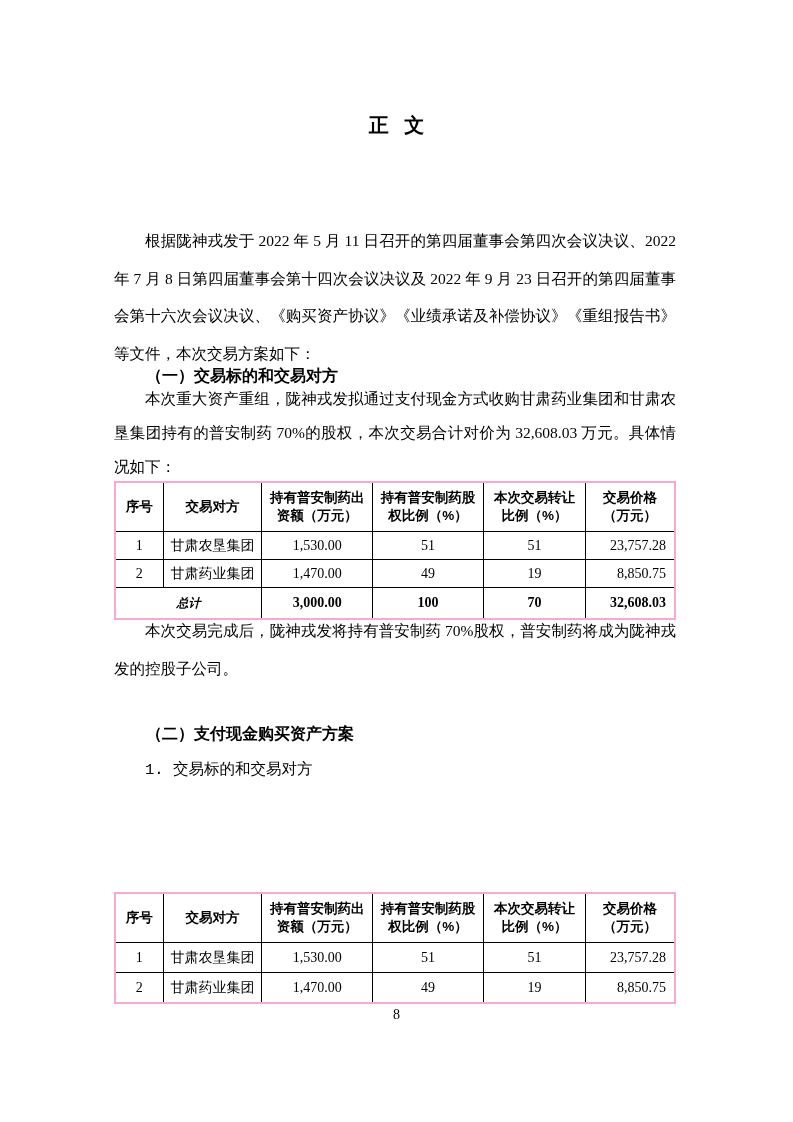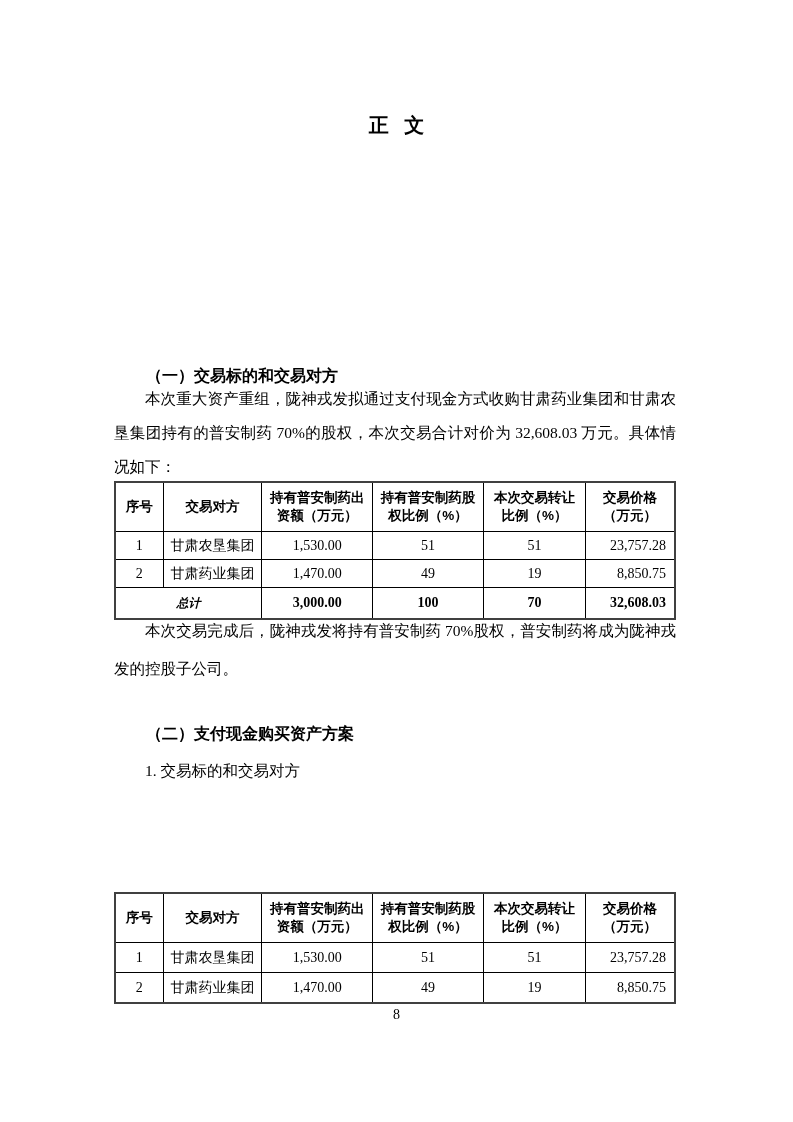--- a/index.html
+++ b/index.html
@@ -41,21 +41,21 @@
   .plain-item {
     font-size:15.5px;
     text-indent:2em;
     line-height:19px;
   }
 
   table.txn {
     border-collapse:collapse;
     width:562px;
     table-layout:fixed;
-    border:2px solid #404040;
+    border:2px solid #f9a8d4;
   }
   table.txn th, table.txn td {
     border:1px solid #000;
     padding:0 2px;
     text-align:center;
     vertical-align:middle;
     overflow:hidden;
   }
   table.txn th {
     font-family:"Liberation Sans","DejaVu Sans",sans-serif;
@@ -84,20 +84,21 @@
   }
 </style>
 </head>
 <body>
 
 <div class="page">
 
   <div class="abs doc-title">正 文</div>
 
 
+  <div class="abs col para lh37" style="top:222px;">根据陇神戎发于 2022 年 5 月 11 日召开的第四届董事会第四次会议决议、2022 年 7 月 8 日第四届董事会第十四次会议决议及 2022 年 9 月 23 日召开的第四届董事会第十六次会议决议、《购买资产协议》《业绩承诺及补偿协议》《重组报告书》等文件，本次交易方案如下：</div>
 
   <div class="abs col heading" style="top:366px;">（一）交易标的和交易对方</div>
 
   <div class="abs col para lh34" style="top:382px;">本次重大资产重组，陇神戎发拟通过支付现金方式收购甘肃药业集团和甘肃农垦集团持有的普安制药 70%的股权，本次交易合计对价为 32,608.03 万元。具体情况如下：</div>
 
   <table class="txn abs" style="top:481px; left:114px;">
     <colgroup>
       <col style="width:8.6%">
         <col style="width:17.6%">
         <col style="width:19.8%">
@@ -144,21 +145,21 @@
         <td class="num-right">32,608.03</td>
       </tr>
     </tbody>
   </table>
 
   <div class="abs col para lh38" style="top:612px;">本次交易完成后，陇神戎发将持有普安制药 70%股权，普安制药将成为陇神戎发的控股子公司。</div>
 
 
   <div class="abs col heading" style="top:724px;">（二）支付现金购买资产方案</div>
 
-  <div class="abs col plain-item" style="top:761px;">1. 交易标的和交易对方</div>
+  <div class="abs col plain-item" style="top:761px;font-family:Liberation Mono, monospace;">1. 交易标的和交易对方</div>
 
 
   <table class="txn abs" style="top:892px; left:114px;">
     <colgroup>
       <col style="width:8.6%">
         <col style="width:17.6%">
         <col style="width:19.8%">
       <col style="width:19.8%">
         <col style="width:18.2%">
         <col style="width:16%">

